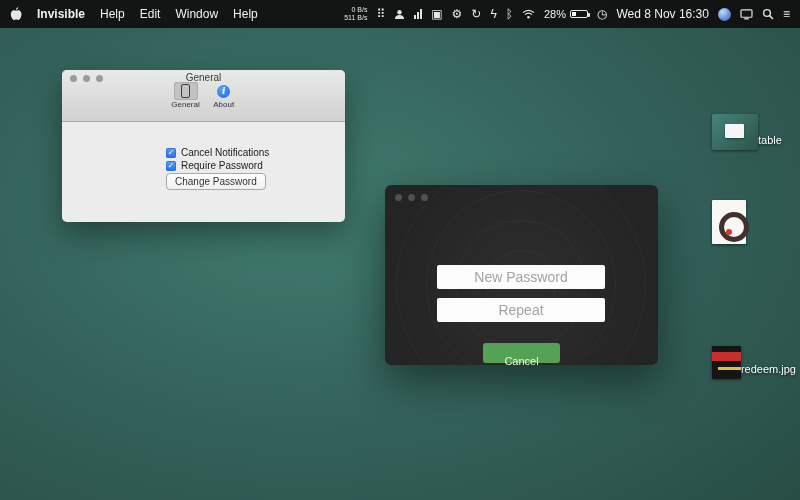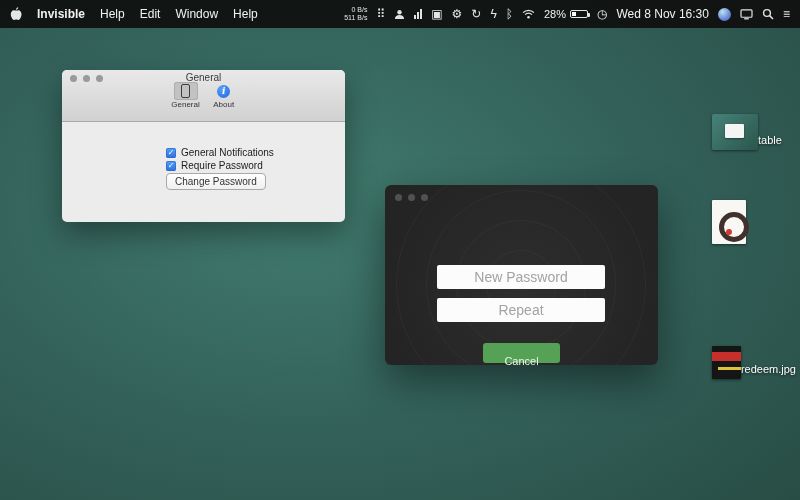--- a/index.html
+++ b/index.html
@@ -200,21 +200,21 @@
       <div class="tbitem">
         <span class="iconbox">
             <span class="info">i</span>
           </span>
         <span>About</span>
       </div>
     </div>
   </div>
   <div class="optrow r1">
     <span class="checkbox"></span>
-    <span>General Notifications</span>
+    <span>Cancel Notifications</span>
   </div>
   <div class="optrow r2">
     <span class="checkbox"></span>
     <span>Require Password</span>
   </div>
   <button class="changepw">Change Password</button>
 </div>
 
 <div class="pww">
   <span class="ring" style="width:70px;height:70px;left:101px;top:65px;"></span>

